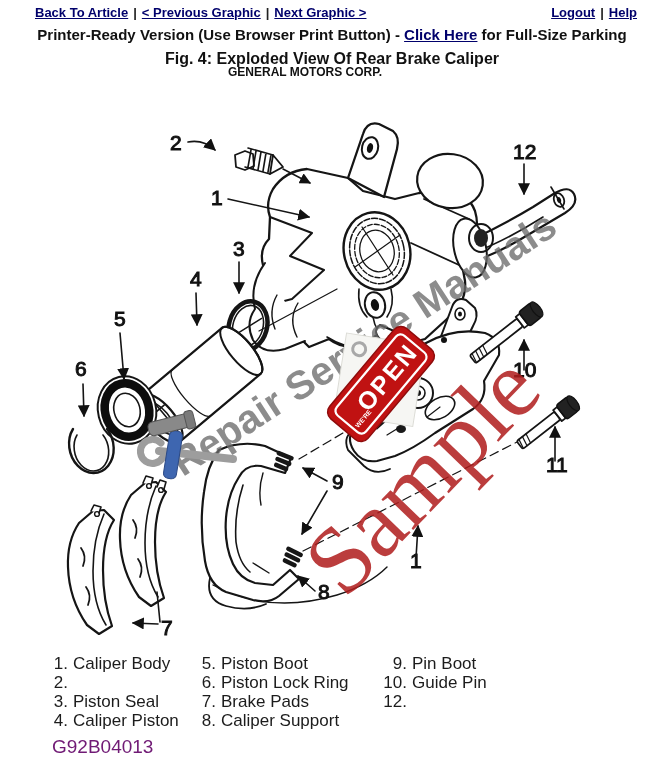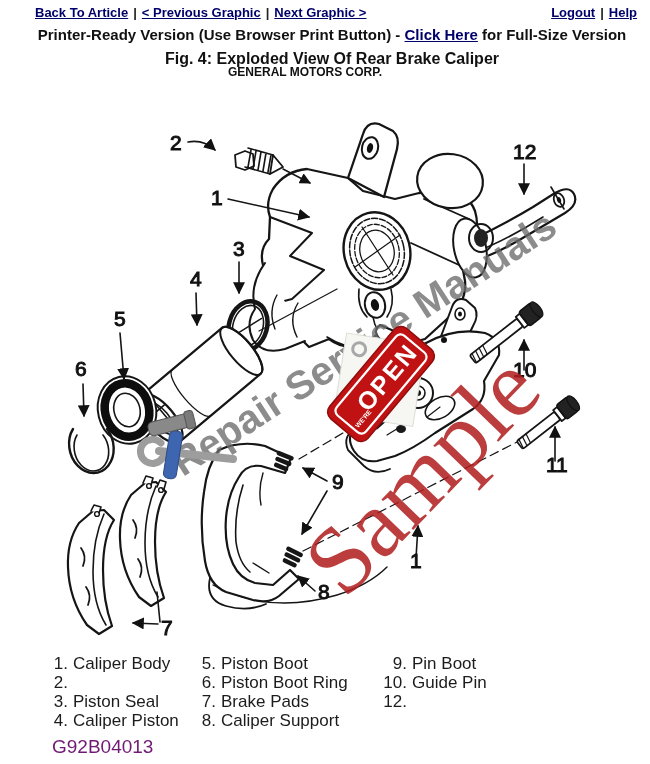--- a/index.html
+++ b/index.html
@@ -42,21 +42,21 @@
       <span class="sep">|</span>
       <span class="lnk">Next Graphic &gt;</span>
     </span>
     <span class="navgrp">
       <span class="lnk">Logout</span>
       <span class="sep">|</span>
       <span class="lnk">Help</span>
     </span>
   </div>
 
-  <div class="line2"><span>Printer-Ready Version (Use Browser Print Button) - </span><span class="lnk">Click Here</span><span> for Full-Size Version</span></div>
+  <div class="line2"><span>Printer-Ready Version (Use Browser Print Button) - </span><span class="lnk">Click Here</span><span> for Full-Size Parking</span></div>
 
   <div class="caption">Fig. 4: Exploded View Of Rear Brake Caliper</div>
   <div class="company">GENERAL MOTORS CORP.</div>
 
   <div class="diagram">
   <svg width="650" height="557" viewBox="0 0 650 557">
     <defs>
       <marker id="ah" viewBox="0 0 10 10" refX="9" refY="5" markerWidth="7.5" markerHeight="7.5" orient="auto">
         <path d="M0,0 L10,5 L0,10 z" fill="#111"></path>
       </marker>
@@ -285,21 +285,21 @@
           <span>Caliper Piston</span>
         </div>
     </div>
     <div class="lcol lcol2">
       <div class="litem">
           <span class="lnum">5.</span>
           <span>Piston Boot</span>
         </div>
       <div class="litem">
           <span class="lnum">6.</span>
-          <span>Piston Boot Ring</span>
+          <span>Piston Lock Ring</span>
         </div>
       <div class="litem">
           <span class="lnum">7.</span>
           <span>Brake Pads</span>
         </div>
       <div class="litem">
           <span class="lnum">8.</span>
           <span>Caliper Support</span>
         </div>
     </div>

